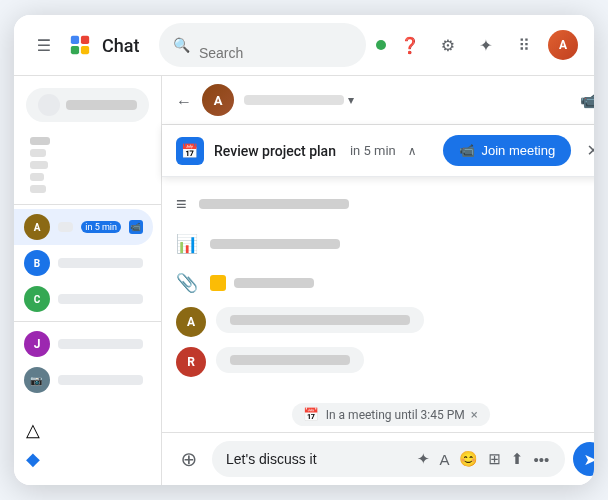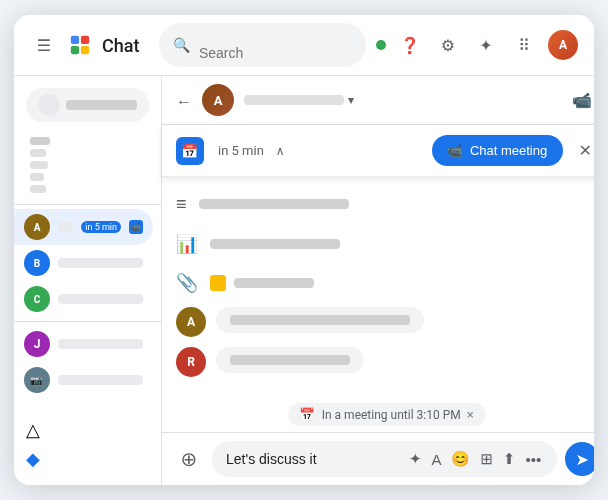--- a/index.html
+++ b/index.html
@@ -253,21 +253,21 @@
       width: 30px; height: 30px; border-radius: 50%;
       background: transparent; border: none;
       color: #5f6368; font-size: 20px; cursor: pointer;
       display: flex; align-items: center; justify-content: center;
     }
     .input-box {
       flex: 1;
       background: #f1f3f4;
       border-radius: 24px;
       padding: 7px 14px;
-      display: flex; align-items: center; 
+      display: flex; align-items: center; gap: 8px;
     }
     .input-text {
       flex: 1; border: none; background: transparent; outline: none;
       font-size: 14px; color: #202124;
     }
     .input-actions { display: flex; align-items: center; gap: 6px; }
     .input-action-btn {
       background: transparent; border: none;
       color: #5f6368; font-size: 15px; cursor: pointer;
       padding: 2px;
@@ -400,27 +400,28 @@
           <button class="video-icon-btn">
             <span>📹</span>
           </button>
         </div>
       </div>
 
       <div class="meeting-banner">
         <div class="meeting-icon">
           <span style="font-size:14px;">📅</span>
         </div>
+        <span class="meeting-title">Review project plan</span>
         <span class="meeting-time">
           <span>in 5 min</span>
         </span>
         <span class="meeting-chevron">∧</span>
         <button class="join-btn">
           <span>📹</span>
-          <span>Chat meeting</span>
+          <span>Join meeting</span>
         </button>
         <button class="close-banner-btn">
           <span>✕</span>
         </button>
       </div>
 
       <div class="messages-area">
 
         <div class="message-icon-row">
           <span class="msg-icon">≡</span>
@@ -449,21 +450,21 @@
           <div class="msg-avatar" style="background:#c0392b;">R</div>
           <div class="msg-bubble">
             <div class="msg-placeholder short"></div>
           </div>
         </div>
       </div>
 
       <div class="meeting-status-bar">
         <div class="meeting-status-chip">
           <span class="cal-icon-small">📅</span>
-          <span>In a meeting until 3:10 PM</span>
+          <span>In a meeting until 3:45 PM</span>
           <span class="meeting-status-close">×</span>
         </div>
       </div>
 
       <div class="input-area">
         <button class="add-btn">
           <span>⊕</span>
         </button>
         <div class="input-box">
           <input class="input-text" value="Let's discuss it" type="text" style="">

